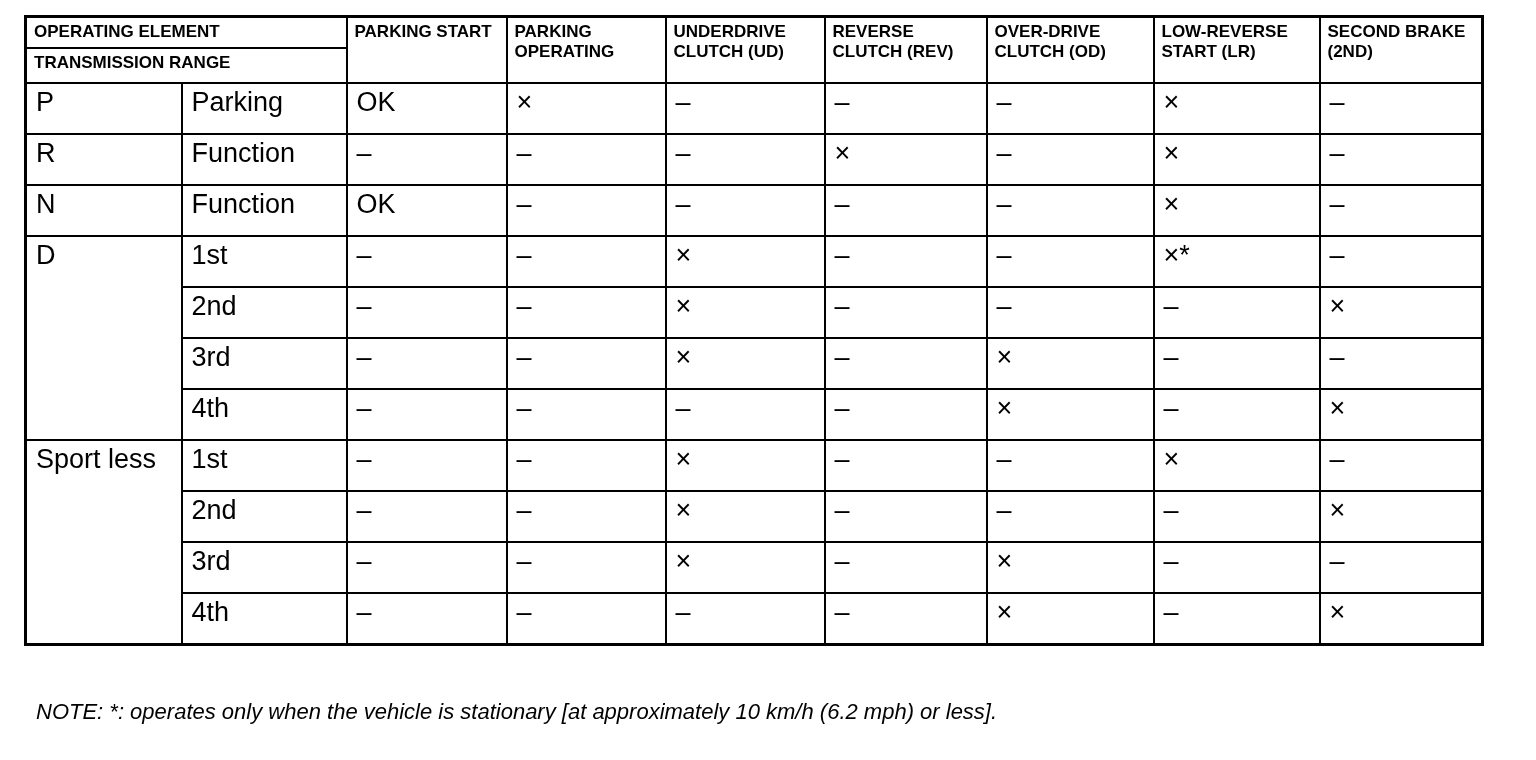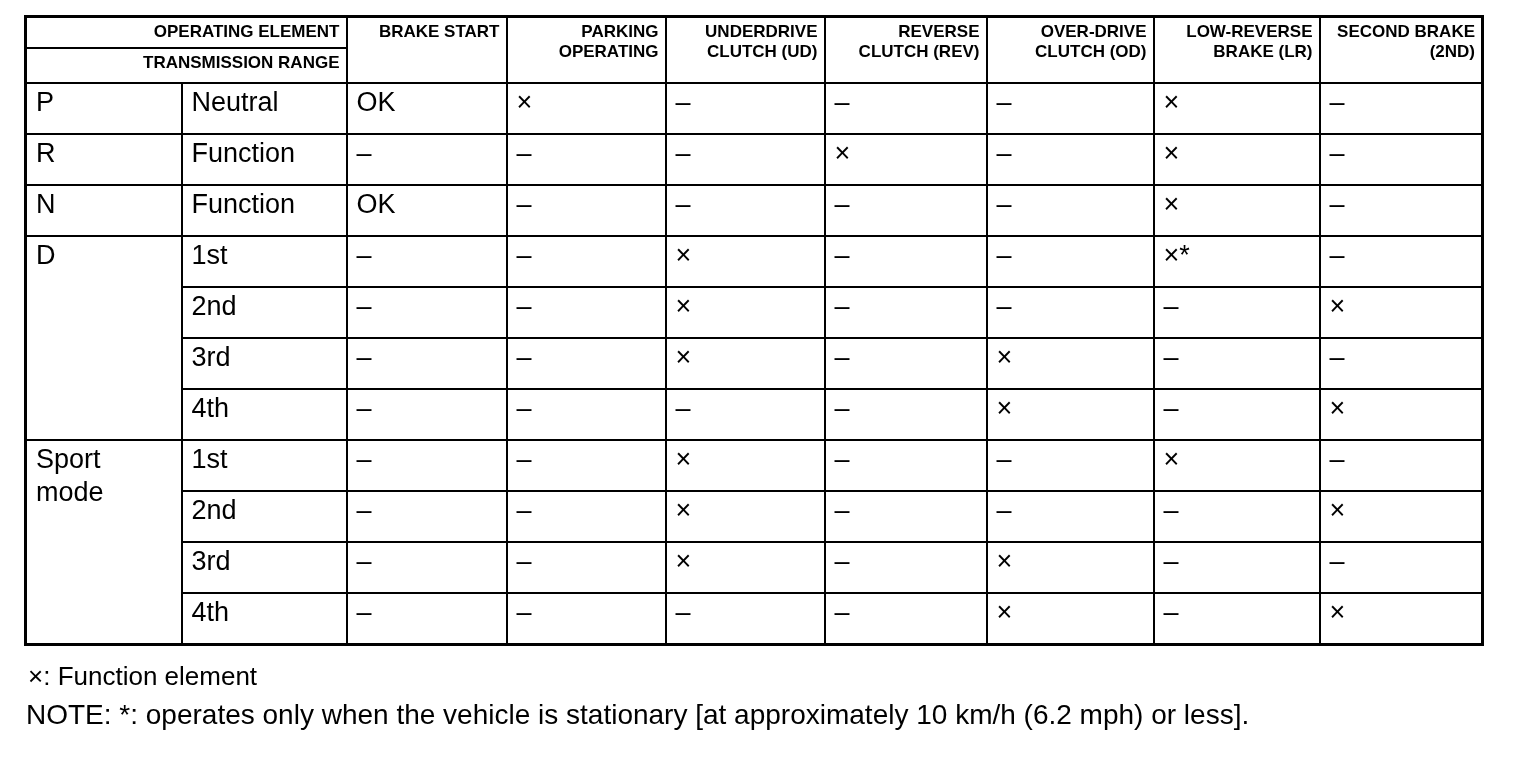--- a/index.html
+++ b/index.html
@@ -31,43 +31,43 @@
     vertical-align: top;
     text-align: left;
     overflow: hidden;
     white-space: normal;
   }
   table.func-table th {
     font-size: 17px;
     font-weight: bold;
     line-height: 1.18;
     padding: 4px 6px 2px 7px;
-    text-align: right;
   }
   thead tr.h-top { height: 31px; }
   thead tr.h-bottom { height: 35px; }
   table.func-table td {
     font-size: 27px;
     font-weight: normal;
     line-height: 1.25;
     padding: 2px 8px 1px 9px;
     height: 46px;
   }
   .legend-line {
     position: absolute;
     left: 28px;
     top: 662px;
     font-size: 26px;
     line-height: 1.1;
   }
   .note-line {
     position: absolute;
-    left: 26px;
+    left: 36px;
     top: 700px;
-    font-size: 28px;
+    font-size: 22px;
+    font-style: italic;
     line-height: 1.1;
   }
 </style>
 </head>
 <body>
 
 <div class="page">
 
   <table class="func-table">
     <colgroup>
@@ -77,36 +77,36 @@
       <col style="width:159px">
       <col style="width:159px">
       <col style="width:162px">
       <col style="width:167px">
       <col style="width:166px">
       <col style="width:163px">
     </colgroup>
     <thead>
       <tr class="h-top">
         <th colspan="2">OPERATING ELEMENT</th>
-        <th rowspan="2">BRAKE START</th>
+        <th rowspan="2">PARKING START</th>
         <th rowspan="2">PARKING OPERATING</th>
         <th rowspan="2">UNDERDRIVE CLUTCH (UD)</th>
         <th rowspan="2">REVERSE CLUTCH (REV)</th>
         <th rowspan="2">OVER-DRIVE CLUTCH (OD)</th>
-        <th rowspan="2">LOW-REVERSE BRAKE (LR)</th>
+        <th rowspan="2">LOW-REVERSE START (LR)</th>
         <th rowspan="2">SECOND BRAKE (2ND)</th>
       </tr>
       <tr class="h-bottom">
         <th colspan="2">TRANSMISSION RANGE</th>
       </tr>
     </thead>
     <tbody id="table-body">
         <tr>
           <td rowspan="1">P</td>
-          <td>Neutral</td>
+          <td>Parking</td>
           <td>OK</td>
           <td>×</td>
           <td>–</td>
           <td>–</td>
           <td>–</td>
           <td>×</td>
           <td>–</td>
         </tr>
         <tr>
           <td rowspan="1">R</td>
@@ -165,21 +165,21 @@
           <td>4th</td>
           <td>–</td>
           <td>–</td>
           <td>–</td>
           <td>–</td>
           <td>×</td>
           <td>–</td>
           <td>×</td>
         </tr>
         <tr>
-          <td rowspan="4">Sport mode</td>
+          <td rowspan="4">Sport less</td>
           <td>1st</td>
           <td>–</td>
           <td>–</td>
           <td>×</td>
           <td>–</td>
           <td>–</td>
           <td>×</td>
           <td>–</td>
         </tr>
         <tr>
@@ -208,16 +208,15 @@
           <td>–</td>
           <td>–</td>
           <td>–</td>
           <td>×</td>
           <td>–</td>
           <td>×</td>
         </tr>
       </tbody>
   </table>
 
-  <div class="legend-line">×: Function element</div>
   <div class="note-line">NOTE: *: operates only when the vehicle is stationary [at approximately 10 km/h (6.2 mph) or less].</div>
 
 </div>
 
 </body></html>

